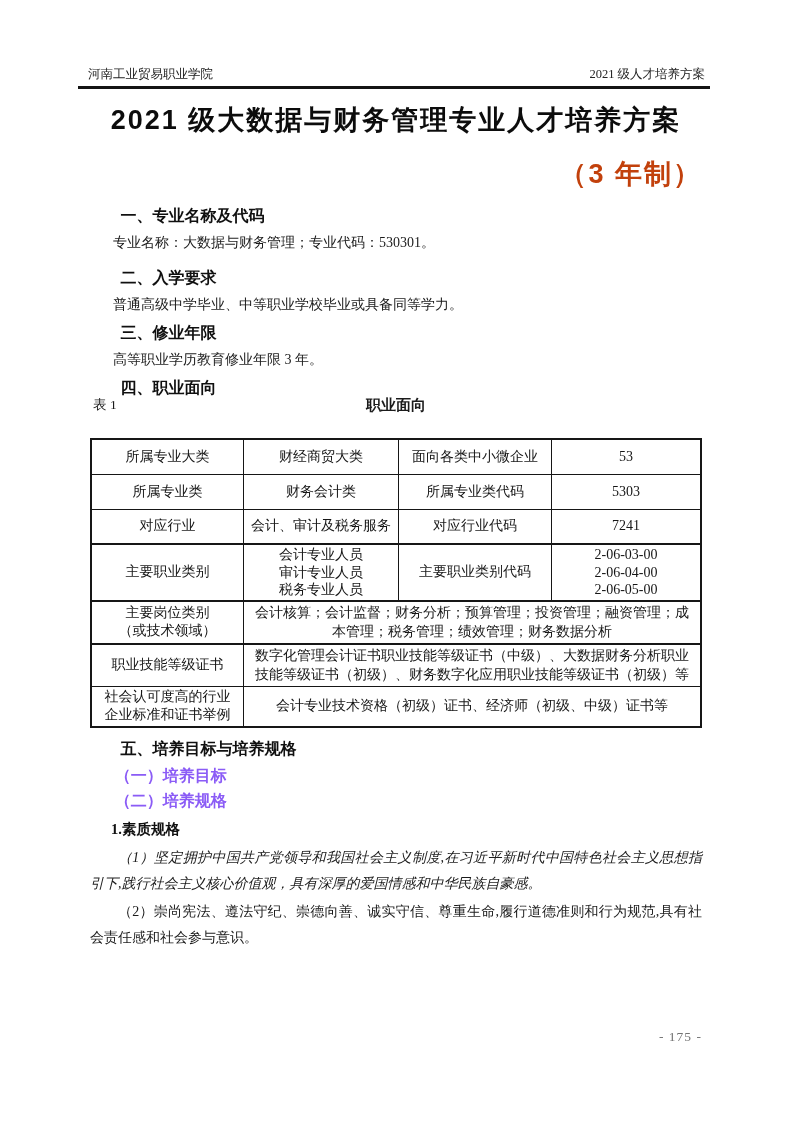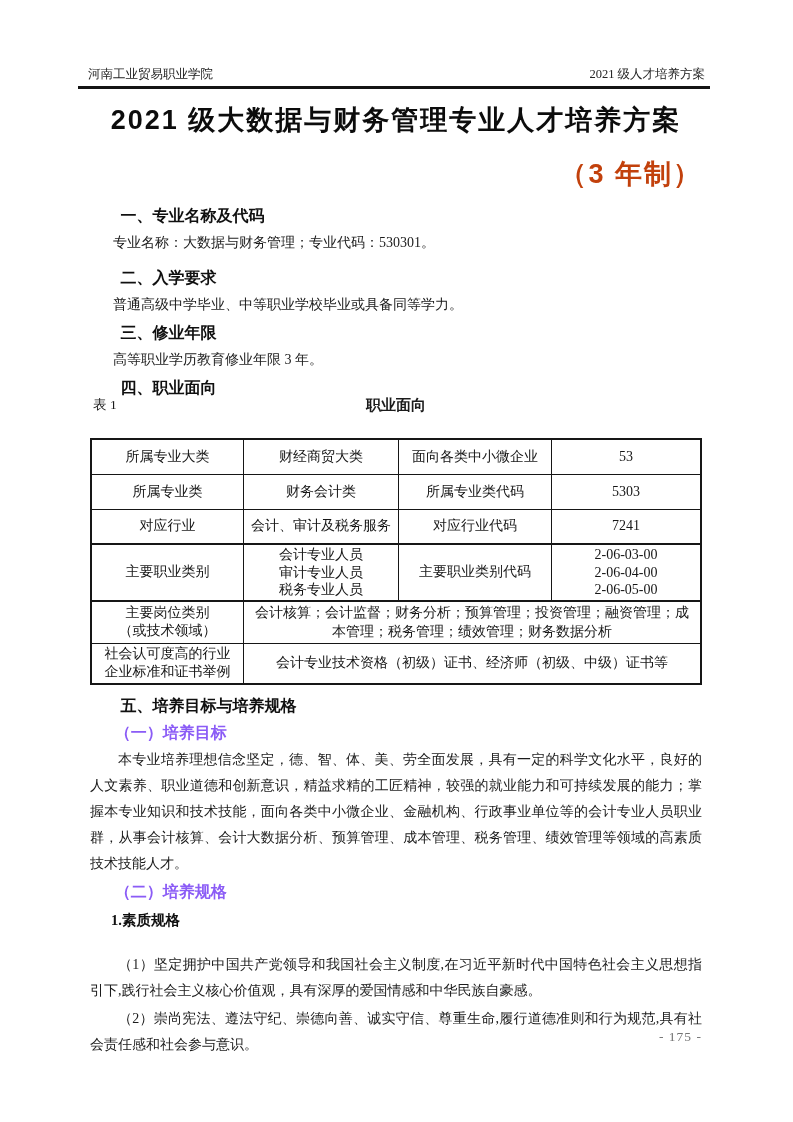--- a/index.html
+++ b/index.html
@@ -39,21 +39,21 @@
   table.career-table td { border:1px solid #161616; padding:1px 6px; vertical-align:middle; }
   tr.rh-s td { height:35px; }
   tr.thick td { border-top-width:2px; }
   td .ln { line-height:17.5px; }
   td .ln2 { line-height:18.5px; }
   td.span-val { line-height:19.5px; text-align:center; }
 
   .sub-heading { font-family:"Liberation Sans","DejaVu Sans",sans-serif; font-weight:700;
                  font-size:16px; line-height:20px; text-indent:1.55em; color:#8b5cf6; margin-top:7px; }
   .para { font-size:14px; line-height:26px; text-align:justify; text-indent:2em; }
-  .para.mt1 { margin-top:4px; } .para.mt2 { margin-top:22px; } .para.mt3 { margin-top:2px; }
+  .para.mt1 { margin-top:4px; } .para.mt2 { margin-top:6px;font-style:italic; } .para.mt3 { margin-top:2px; }
   .quality-heading { font-weight:700; font-size:14.5px; line-height:19px; text-indent:1.45em;
                      margin-top:9px; color:#101010; }
   .sub-heading.mt-e { margin-top:5px; }
 
   .page-number { position:absolute; top:1029px; right:91px; font-size:13.5px; color:#737373; letter-spacing:1px; }
 </style>
 </head>
 <body>
 
 <div class="page">
@@ -125,33 +125,36 @@
             <div class="ln">2-06-05-00</div>
           </td>
         </tr>
         <tr class="thick">
           <td>
             <div class="ln2">主要岗位类别</div>
             <div class="ln2">（或技术领域）</div>
           </td>
           <td colspan="3" class="span-val">会计核算；会计监督；财务分析；预算管理；投资管理；融资管理；成本管理；税务管理；绩效管理；财务数据分析</td>
         </tr>
+        <tr class="thick">
+          <td>职业技能等级证书</td>
+          <td colspan="3" class="span-val">数字化管理会计证书职业技能等级证书（中级）、大数据财务分析职业技能等级证书（初级）、财务数字化应用职业技能等级证书（初级）等</td>
+        </tr>
         <tr>
           <td>
             <div class="ln2">社会认可度高的行业</div>
             <div class="ln2">企业标准和证书举例</div>
           </td>
           <td colspan="3" class="span-val">会计专业技术资格（初级）证书、经济师（初级、中级）证书等</td>
         </tr>
       </tbody>
     </table>
 
     <div class="sec-heading mt-d">五、培养目标与培养规格</div>
     <div class="sub-heading">（一）培养目标</div>
-    <p class="para mt1">本专业培养理想信念坚定，德、智、体、美、劳全面发展，具有一定的科学文化水平，良好的人文素养、职业道德和创新意识，精益求精的工匠精神，较强的就业能力和可持续发展的能力；掌握本专业知识和技术技能，面向各类中小微企业、金融机构、行政事业单位等的会计专业人员职业群，从事会计核算、会计大数据分析、预算管理、成本管理、税务管理、绩效管理等领域的高素质技术技能人才。</p>
 
     <div class="sub-heading mt-e">（二）培养规格</div>
     <div class="quality-heading">1.素质规格</div>
     <p class="para mt2">（1）坚定拥护中国共产党领导和我国社会主义制度,在习近平新时代中国特色社会主义思想指引下,践行社会主义核心价值观，具有深厚的爱国情感和中华民族自豪感。</p>
     <p class="para mt3">（2）崇尚宪法、遵法守纪、崇德向善、诚实守信、尊重生命,履行道德准则和行为规范,具有社会责任感和社会参与意识。</p>
 
   </div>
 
   <div class="page-number">- 175 -</div>
 

